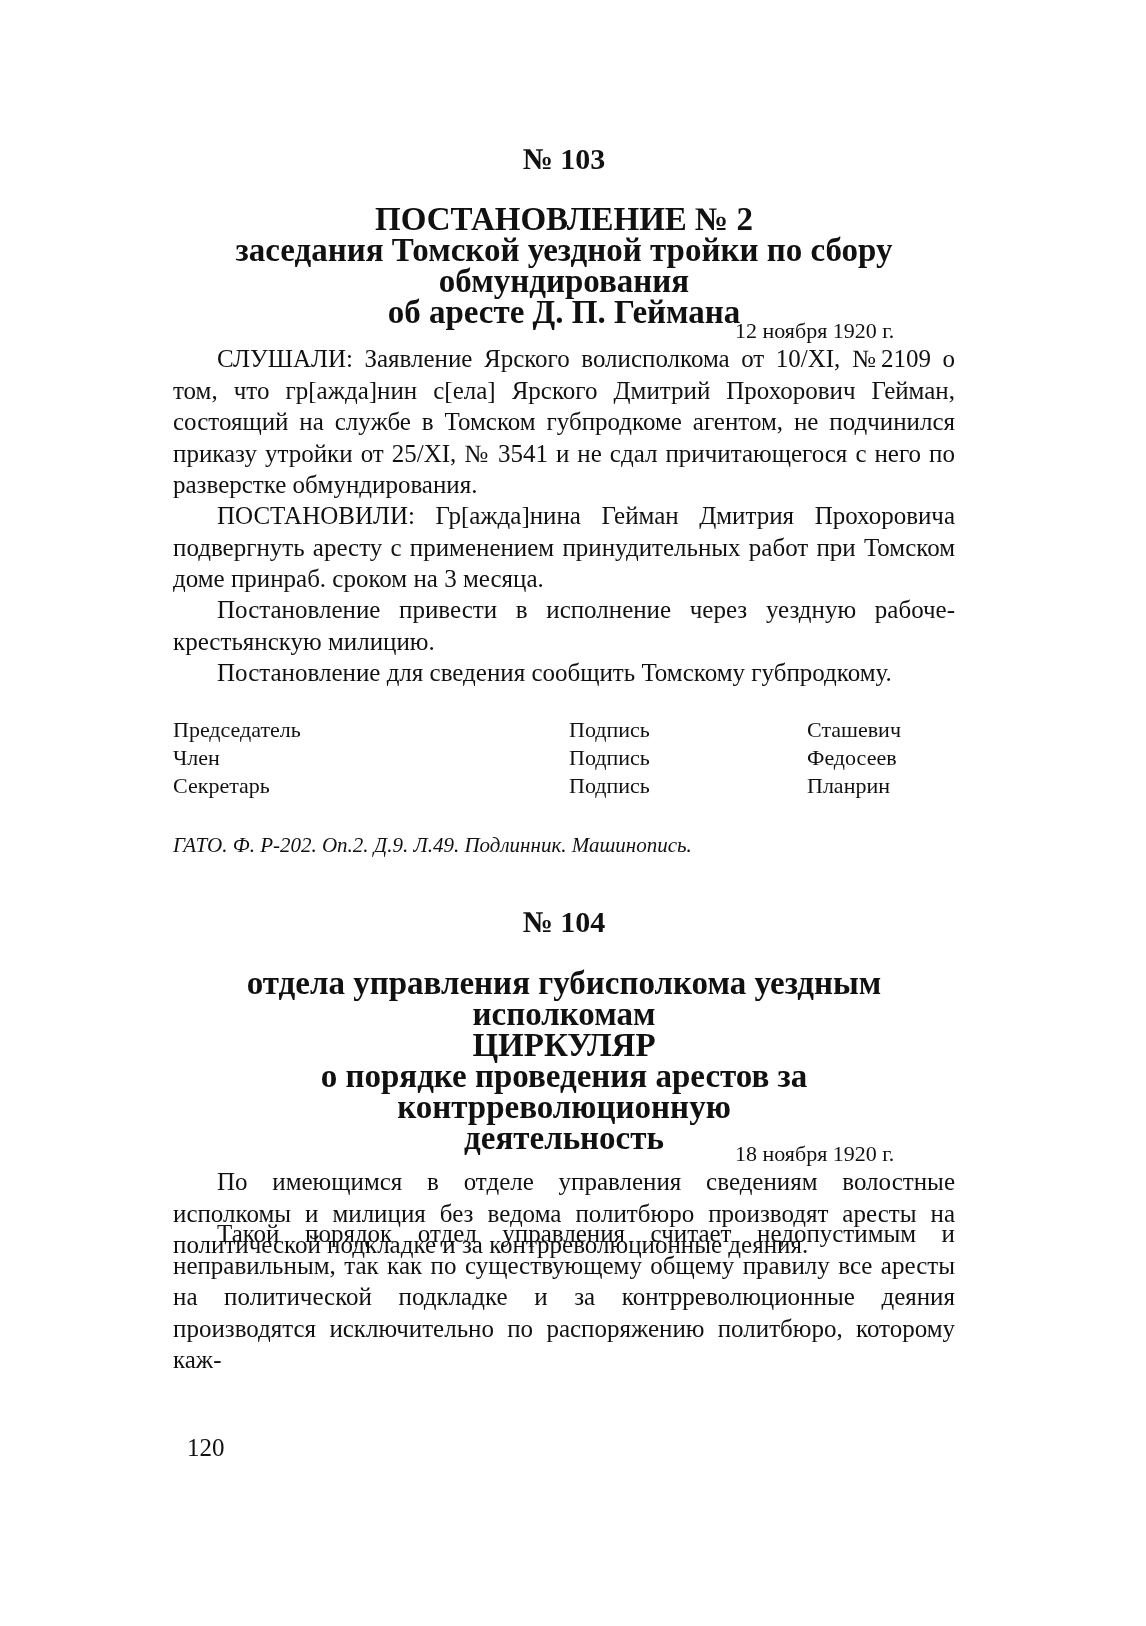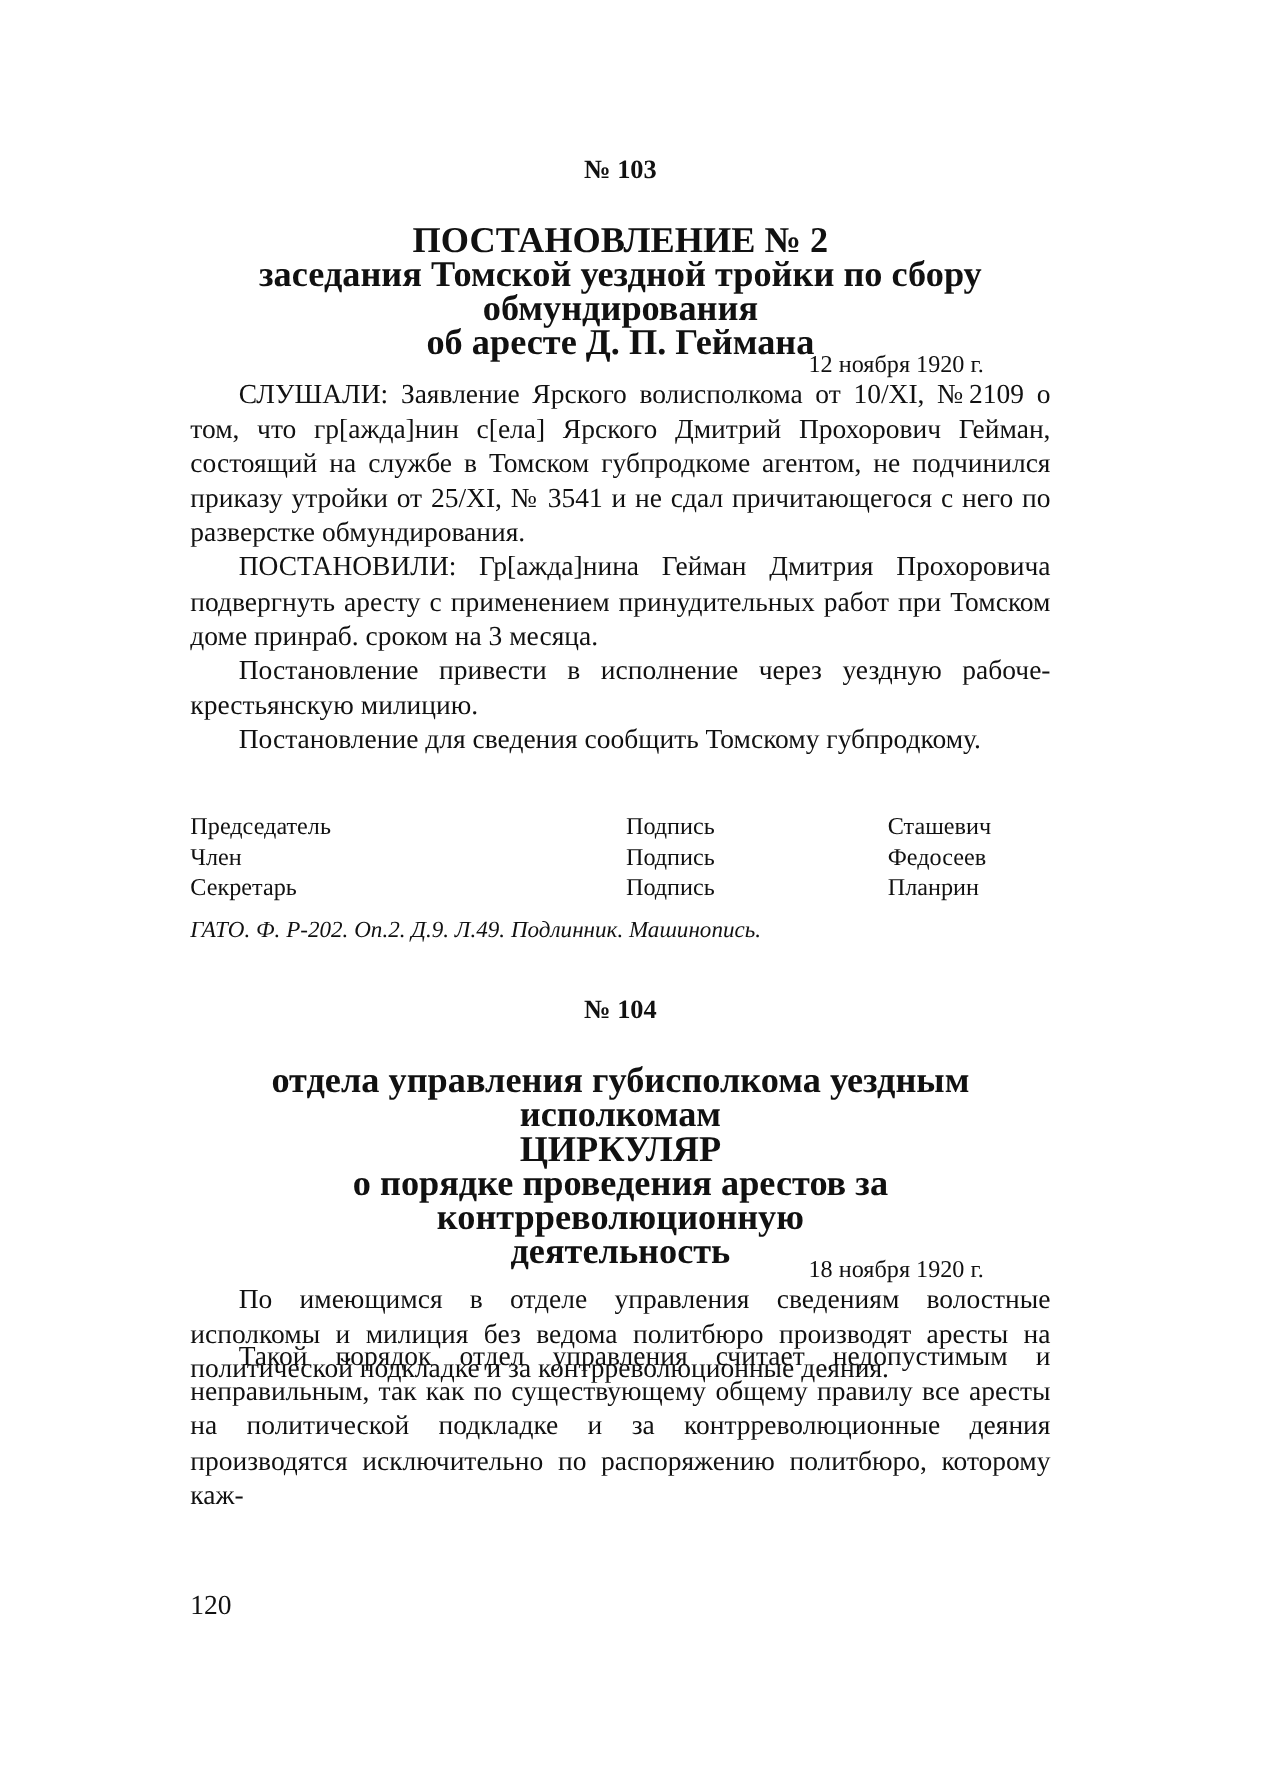--- a/index.html
+++ b/index.html
@@ -1,29 +1,29 @@
 <!DOCTYPE html>
 <html><head>
 <meta charset="utf-8">
 <style>
   html, body { margin: 0; padding: 0; background: #ffffff; }
   body { width: 1146px; height: 1626px; position: relative; overflow: hidden;
          font-family: "Liberation Serif", serif; color: #111; }
   .page { position: absolute; left: 173px; top: 0; width: 782px; }
-  .num { position: absolute; left: 0; width: 782px; text-align: center; font-weight: bold; font-size: 24px; }
+  .num { position: absolute; left: 0; width: 782px; text-align: center; font-weight: bold; font-size: 30px; }
   .title { position: absolute; left: 0; width: 782px; text-align: center; font-weight: bold; font-size: 33px; line-height: 31px; }
   .date { position: absolute; left: 522px; font-size: 22px; margin-left: 40px; }
   .para { position: absolute; left: 0; width: 782px; font-size: 25px; line-height: 31.5px; text-align: justify; text-indent: 44px; margin: 0; }
   .para.last { text-align-last: left; }
-  .sig { position: absolute; left: 0; width: 782px; font-size: 22px; line-height: 28px; margin-top: 21px; }
+  .sig { position: absolute; left: 0; width: 782px; font-size: 22px; line-height: 28px; }
   .sig-row { position: relative; height: 28px; }
   .sig-row span { position: absolute; top: 0; }
   .c1 { left: 0; } .c2 { left: 396px; } .c3 { left: 634px; }
   .src { position: absolute; left: 0; font-size: 21px; font-style: italic; }
-  .pageno { position: absolute; left: 173px; top: 1434px; font-size: 25px; margin-top: 12px; }
+  .pageno { position: absolute; left: 187px; top: 1434px; font-size: 25px; }
 </style>
 </head>
 <body>
 
 <div class="page">
   <div class="num" style="top:142px">№ 103</div>
 
   <div class="title" style="top:204px">
     <div>ПОСТАНОВЛЕНИЕ № 2</div>
     <div>заседания Томской уездной тройки по сбору обмундирования</div>

